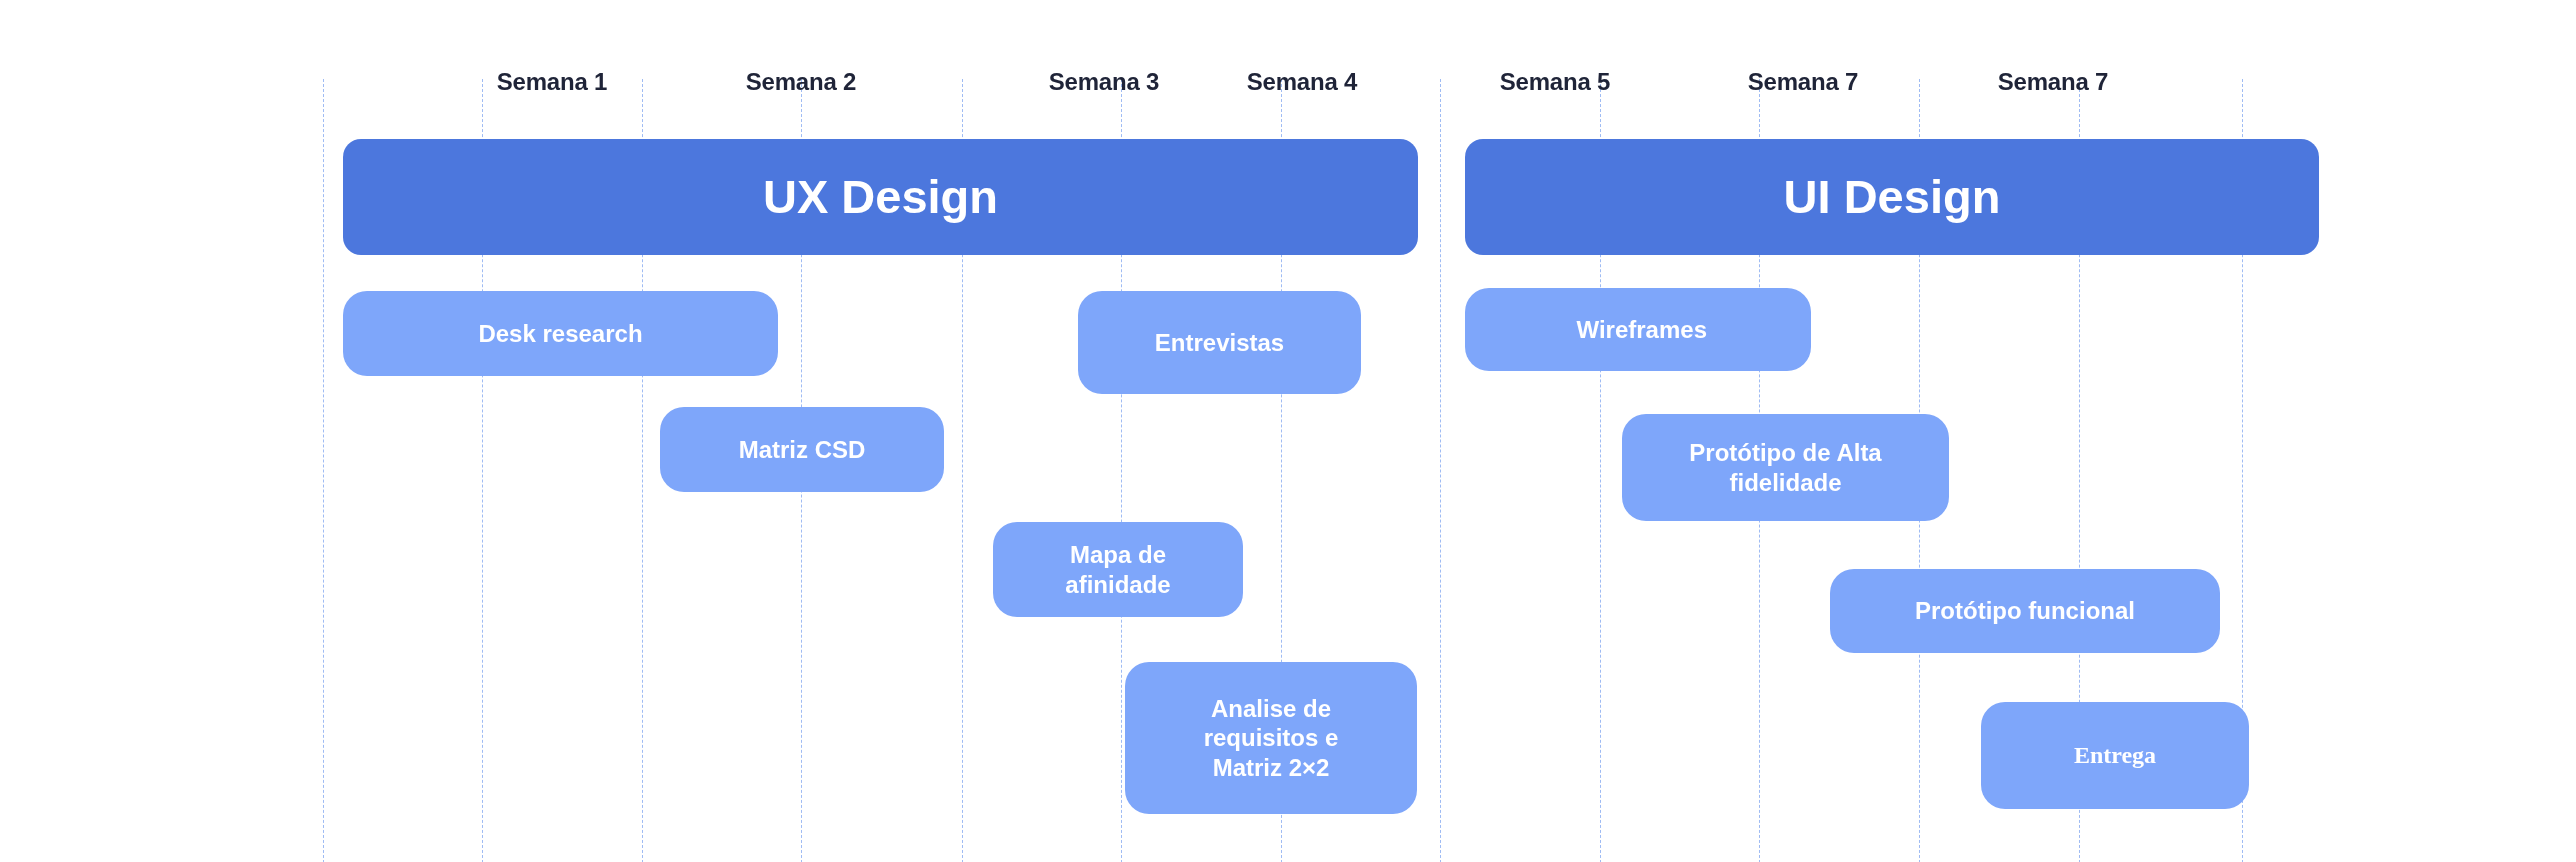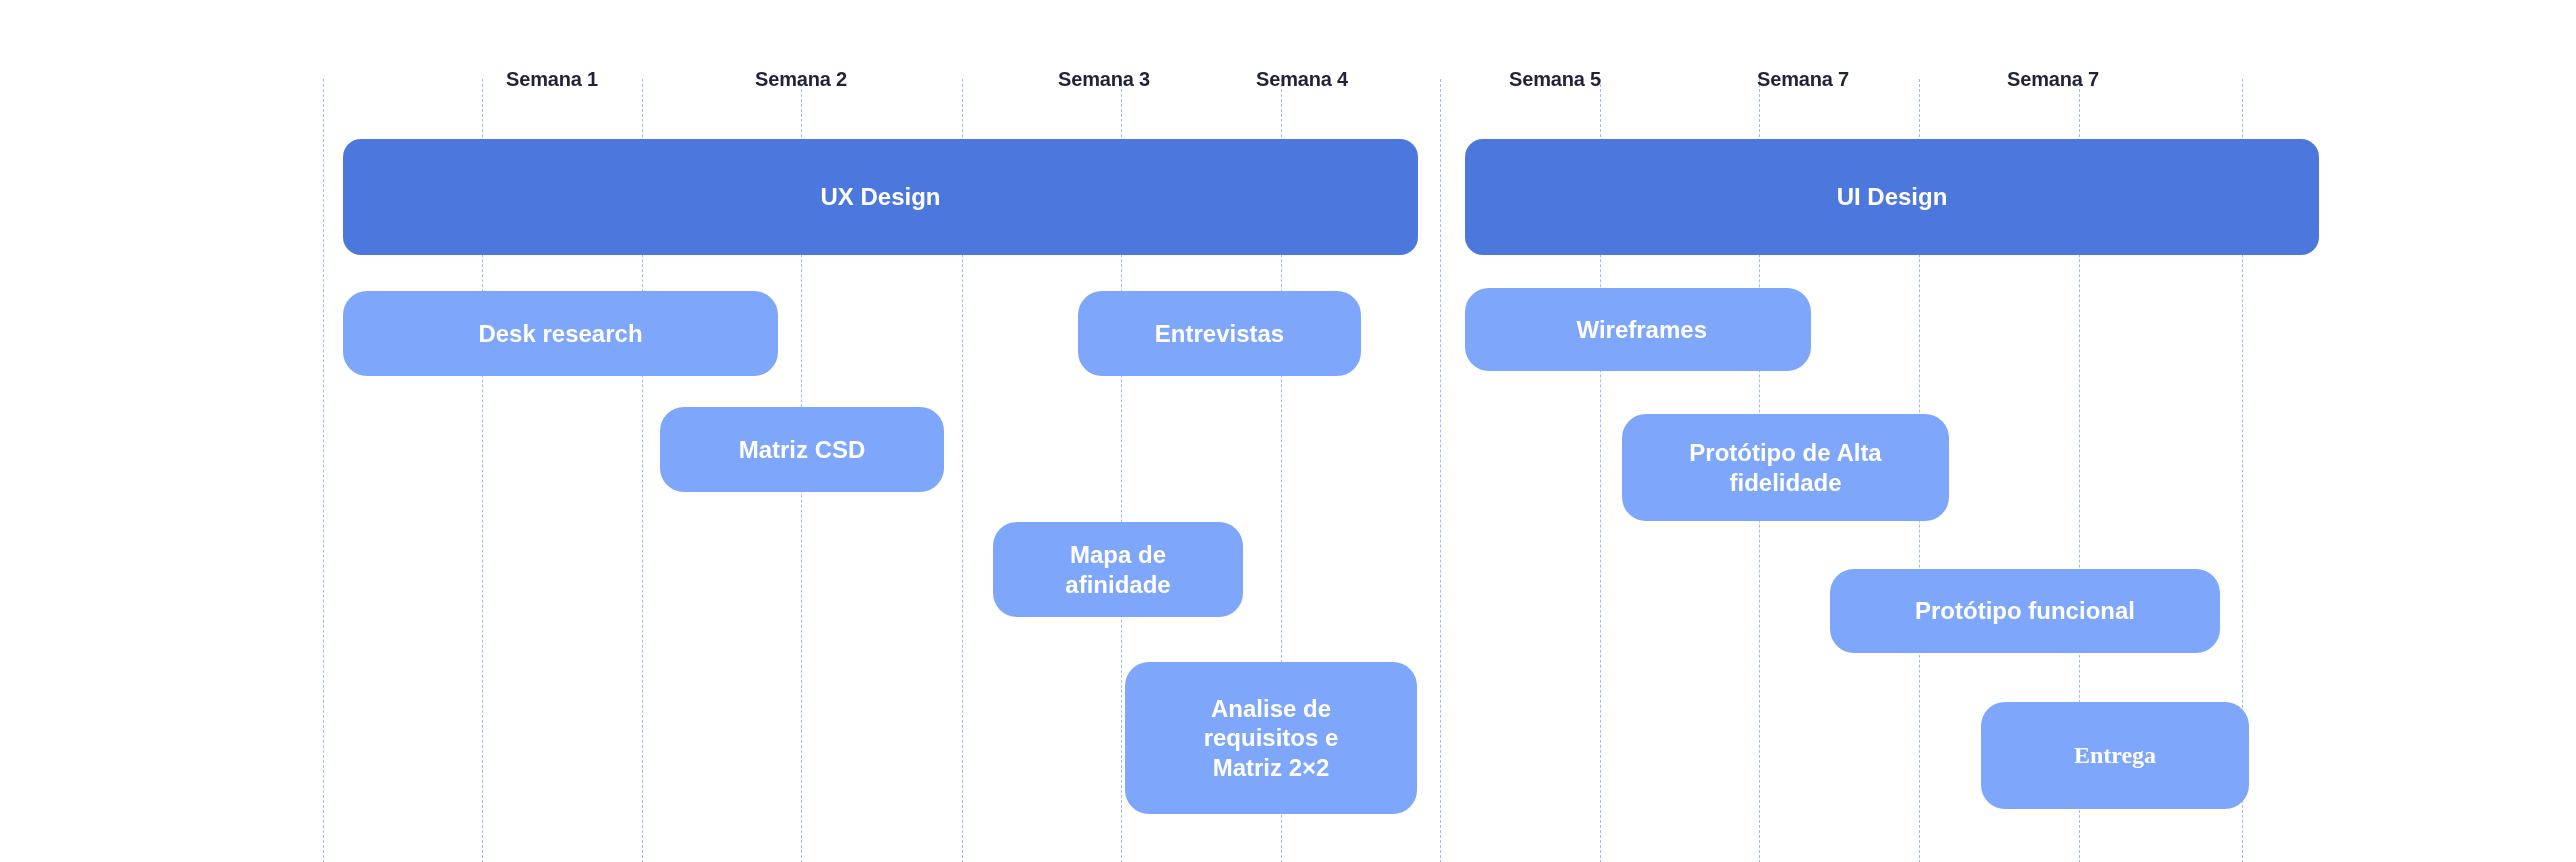--- a/index.html
+++ b/index.html
@@ -23,42 +23,42 @@
     width: 0;
     height: 784px;
     border-left: 1.8px dashed #8fb0f2;
     opacity: 0.85;
   }
   
   .week-label {
     position: absolute;
     top: 68px;
     transform: translateX(-50%);
-    font-size: 20px;
+    font-size: 24px;
     font-weight: 700;
     color: #1f2438;
     white-space: nowrap;
     letter-spacing: -0.2px;
   }
   
   .bar {
     position: absolute;
     display: flex;
     align-items: center;
     justify-content: center;
     border-radius: 24px;
     color: #ffffff;
     text-align: center;
     line-height: 1.22;
     padding: 0 12.5px;
     white-space: pre-line;
   }
   .bar.phase {
     background: #4c77dd;
-    font-size: 24px;
+    font-size: 47px;
     font-weight: 600;
     border-radius: 18px;
   }
   .bar.task {
     background: #7ea6fa;
     font-size: 24px;
     font-weight: 600;
   }
 </style>
 </head>
@@ -86,21 +86,21 @@
       <div class="week-label" style="left: 1104px;">Semana 3</div>
       <div class="week-label" style="left: 1302px;">Semana 4</div>
       <div class="week-label" style="left: 1555px;">Semana 5</div>
       <div class="week-label" style="left: 1803px;">Semana 7</div>
       <div class="week-label" style="left: 2053px;">Semana 7</div>
     </div>
   <div id="bars-layer">
       <div class="bar phase" style="left: 343px; top: 139px; width: 1075px; height: 116px;">UX Design</div>
       <div class="bar phase" style="left: 1465px; top: 139px; width: 854px; height: 116px;">UI Design</div>
       <div class="bar task" style="left: 343px; top: 291px; width: 435px; height: 85px;">Desk research</div>
-      <div class="bar task" style="left: 1078px; top: 291px; width: 283px; height: 85px;">Entrevistas</div>
+      <div class="bar task" style="left: 1078px; top: 291px; width: 283px; height: 103px;">Entrevistas</div>
       <div class="bar task" style="left: 1465px; top: 288px; width: 346px; height: 83px; padding-left: 20px;">Wireframes</div>
       <div class="bar task" style="left: 660px; top: 407px; width: 284px; height: 85px;">Matriz CSD</div>
       <div class="bar task" style="left: 1622px; top: 414px; width: 327px; height: 107px;">Protótipo de Alta
 fidelidade</div>
       <div class="bar task" style="left: 993px; top: 522px; width: 250px; height: 95px;">Mapa de
 afinidade</div>
       <div class="bar task" style="left: 1830px; top: 569px; width: 390px; height: 84px;">Protótipo funcional</div>
       <div class="bar task" style="left: 1125px; top: 662px; width: 292px; height: 152px;">Analise de
 requisitos e
 Matriz 2×2</div>

